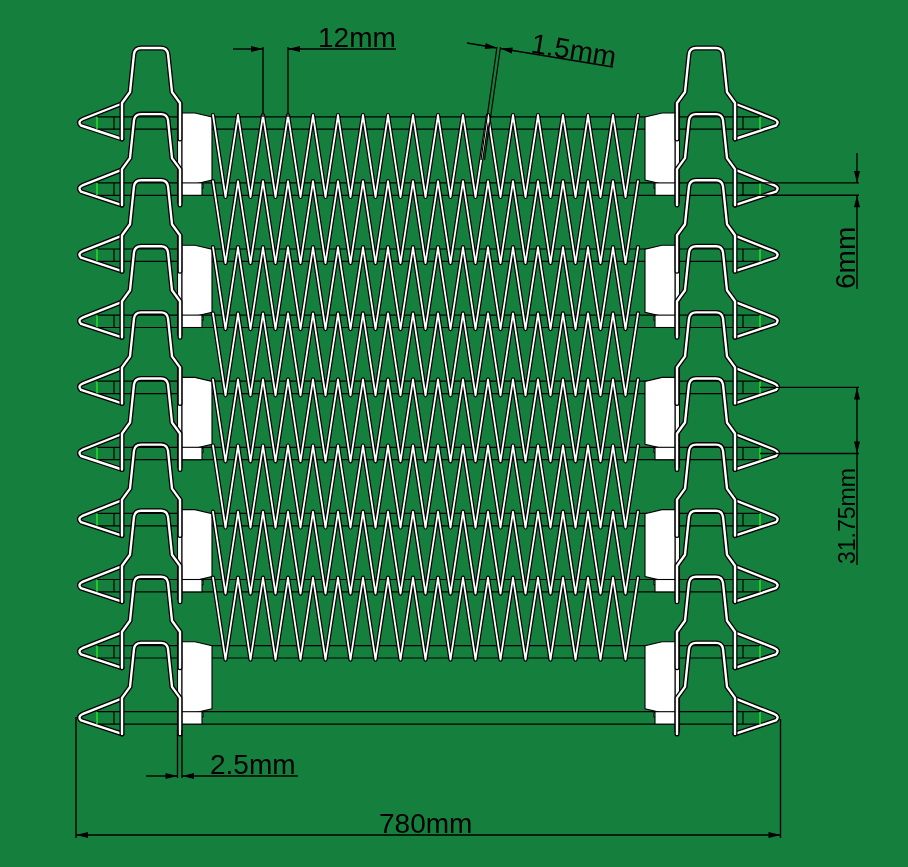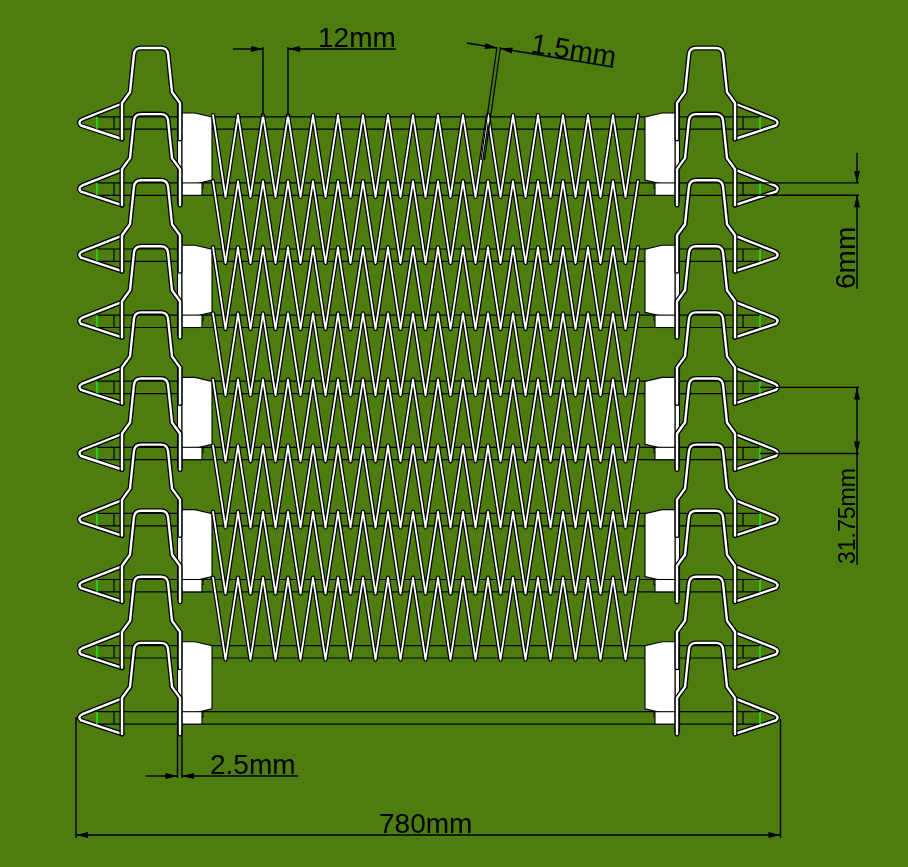--- a/index.html
+++ b/index.html
@@ -1,16 +1,16 @@
 <!DOCTYPE html>
 <html><head>
 <meta charset="utf-8">
 <style>
   html, body { margin: 0; padding: 0; background: #ffffff; }
-  #canvas { position: relative; width: 908px; height: 867px; background: #4d7c0f; overflow: hidden; }
+  #canvas { position: relative; width: 908px; height: 867px; background: #15803d; overflow: hidden; }
   svg { position: absolute; left: 0; top: 0; }
   .ln { stroke: #000; stroke-width: 1.2; fill: none; }
   .dim { stroke: #000; stroke-width: 1.4; fill: none; }
   .arr { fill: #000; stroke: none; }
   .so { fill: none; stroke: #000; stroke-width: 5; stroke-linejoin: round; stroke-linecap: round; }
   .si { fill: none; stroke: #fff; stroke-width: 2.4; stroke-linejoin: round; stroke-linecap: round; }
   .co { fill: none; stroke: #000; stroke-width: 4.2; stroke-linejoin: round; stroke-linecap: round; }
   .ci { fill: none; stroke: #fff; stroke-width: 1.8; stroke-linejoin: round; stroke-linecap: round; }
   .blk { fill: #fff; stroke: #000; stroke-width: 1.1; }
   .mk { stroke: #22dd22; stroke-width: 1.6; }

